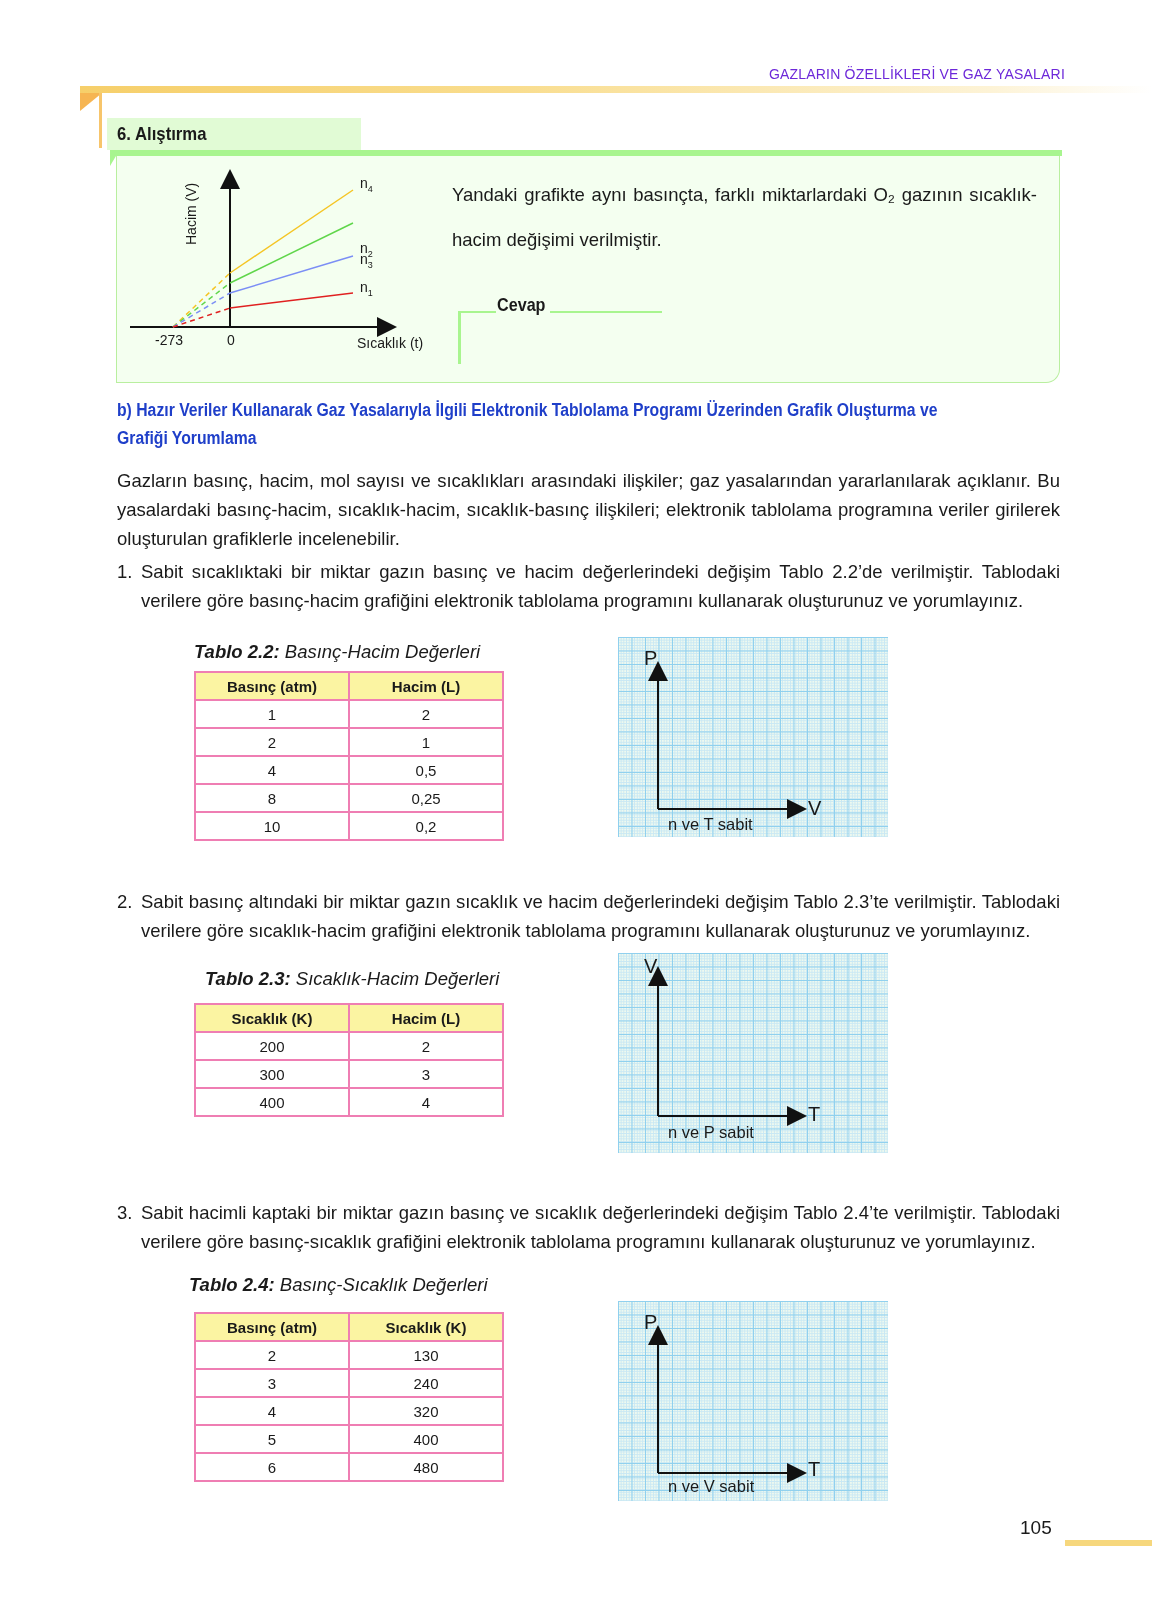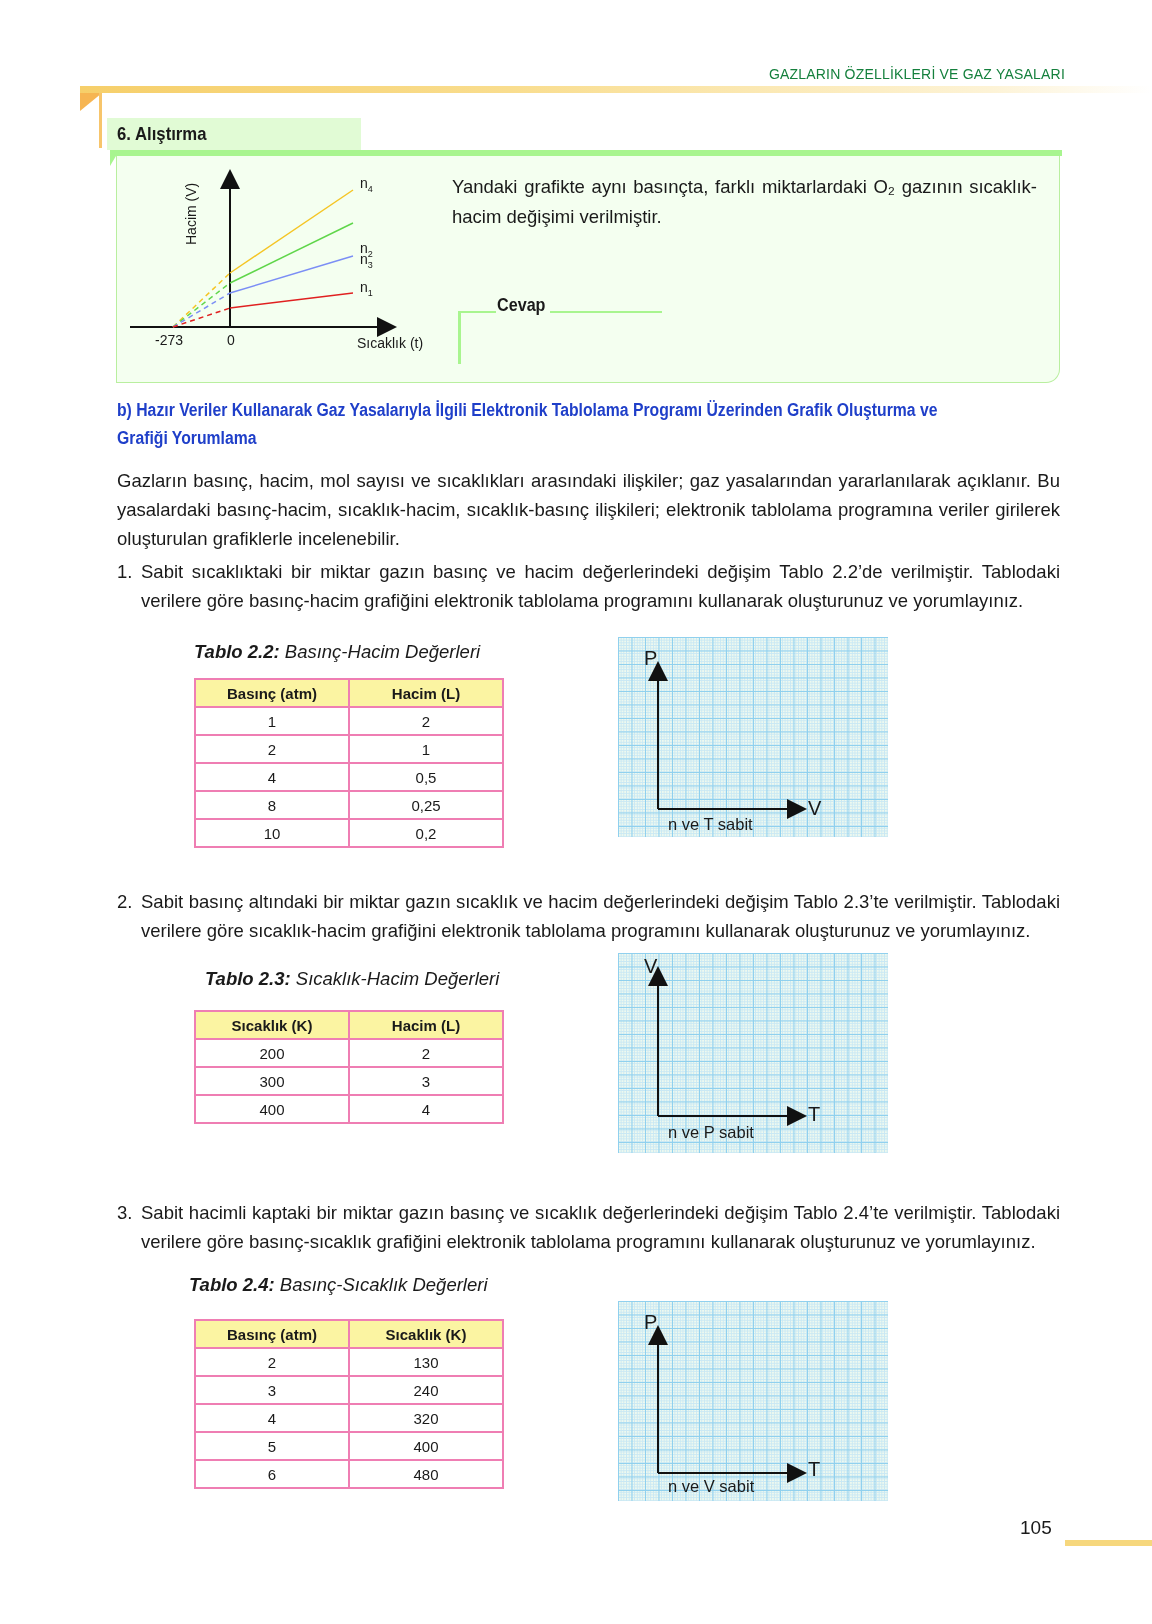--- a/index.html
+++ b/index.html
@@ -1,44 +1,44 @@
 <!DOCTYPE html>
 <html><head>
 <meta charset="utf-8">
 <style>
   html, body { margin:0; padding:0; }
   body { width:1152px; height:1624px; background:#ffffff; position:relative; overflow:hidden;
          font-family:"Liberation Sans", sans-serif; color:#1a1a1a; }
   .abs { position:absolute; }
-  .header-title { left:700px; top:66px; width:365px; text-align:right; font-size:14px; color:#15803d; letter-spacing:0.2px; }
+  .header-title { left:700px; top:66px; width:365px; text-align:right; font-size:14px; color:#6d28d9; letter-spacing:0.2px; }
   .top-band { left:80px; top:86px; width:1072px; height:7px;
               background:linear-gradient(to right,#f6cf6a 0%,#f9dd8e 40%,#fdf3d6 85%,#ffffff 100%); }
   .corner-tri { left:80px; top:93px; width:0; height:0; border-left:22px solid #f6b552; border-bottom:18px solid transparent; }
   .left-bar { left:99px; top:93px; width:3px; height:55px; background:#f7c56b; }
   .ex-title-bg { left:107px; top:118px; width:254px; height:32px; background:#e1fbd5; }
   .ex-title { left:117px; top:123px; font-size:19px; font-weight:bold; transform:scaleX(0.88); transform-origin:left; }
   .green-bar { left:110px; top:150px; width:952px; height:6px; background:#a8f58f; }
   .green-tri { left:110px; top:156px; width:0; height:0; border-left:6px solid #a8f58f; border-bottom:10px solid transparent; }
   .ex-box { left:116px; top:156px; width:942px; height:226px; background:#f4fff0;
             border:1px solid #b9ef9f; border-top:none; border-radius:0 0 14px 0; }
-  .q-text { left:452px; top:172px; width:585px; font-size:18.5px; line-height:30px; text-align:justify; }
+  .q-text { left:452px; top:172px; width:585px; font-size:18.5px; line-height:45px; text-align:justify; }
   .q-text p { margin:0 0 4px 0; }
   .cevap-line-v { left:458px; top:312px; width:3px; height:52px; background:#a8f58f; }
   .cevap-line-h1 { left:458px; top:311px; width:38px; height:2px; background:#a8f58f; }
   .cevap-line-h2 { left:550px; top:311px; width:112px; height:2px; background:#a8f58f; }
   .cevap { left:497px; top:294px; font-size:19px; font-weight:bold; transform:scaleX(0.85); transform-origin:left; }
   .sec-b { left:117px; top:396px; width:940px; font-size:17.5px; line-height:28px; font-weight:bold; color:#1f3fc9;
            transform:scaleX(0.9); transform-origin:left; }
   .para { left:117px; top:466px; width:943px; font-size:18.5px; line-height:29px; text-align:justify; }
   .item { left:117px; width:943px; font-size:18.5px; line-height:29px; }
   .item .num { position:absolute; left:0; top:0; }
   .item .txt { margin-left:24px; text-align:justify; }
   .tcap { font-size:18.5px; font-style:italic; }
   .tcap b { font-weight:bold; }
-  table.dt { position:absolute; border-collapse:collapse; font-size:15px;margin-top:7px; }
+  table.dt { position:absolute; border-collapse:collapse; font-size:15px; }
   table.dt td, table.dt th { border:2px solid #ef7eb3; width:152px; height:26px; text-align:center; padding:0; }
   table.dt th { background:#fbf4a2; font-weight:bold; height:26px; }
   .grid { position:absolute; width:270px; height:200px;
     background-color:#eef9ef;
     background-image:
       linear-gradient(#8fd0ee 1px, transparent 1px),
       linear-gradient(90deg,#8fd0ee 1px, transparent 1px),
       linear-gradient(#c9e8f4 1px, transparent 1px),
       linear-gradient(90deg,#c9e8f4 1px, transparent 1px);
     background-size:13.5px 13.5px,13.5px 13.5px,2.7px 2.7px,2.7px 2.7px; }

